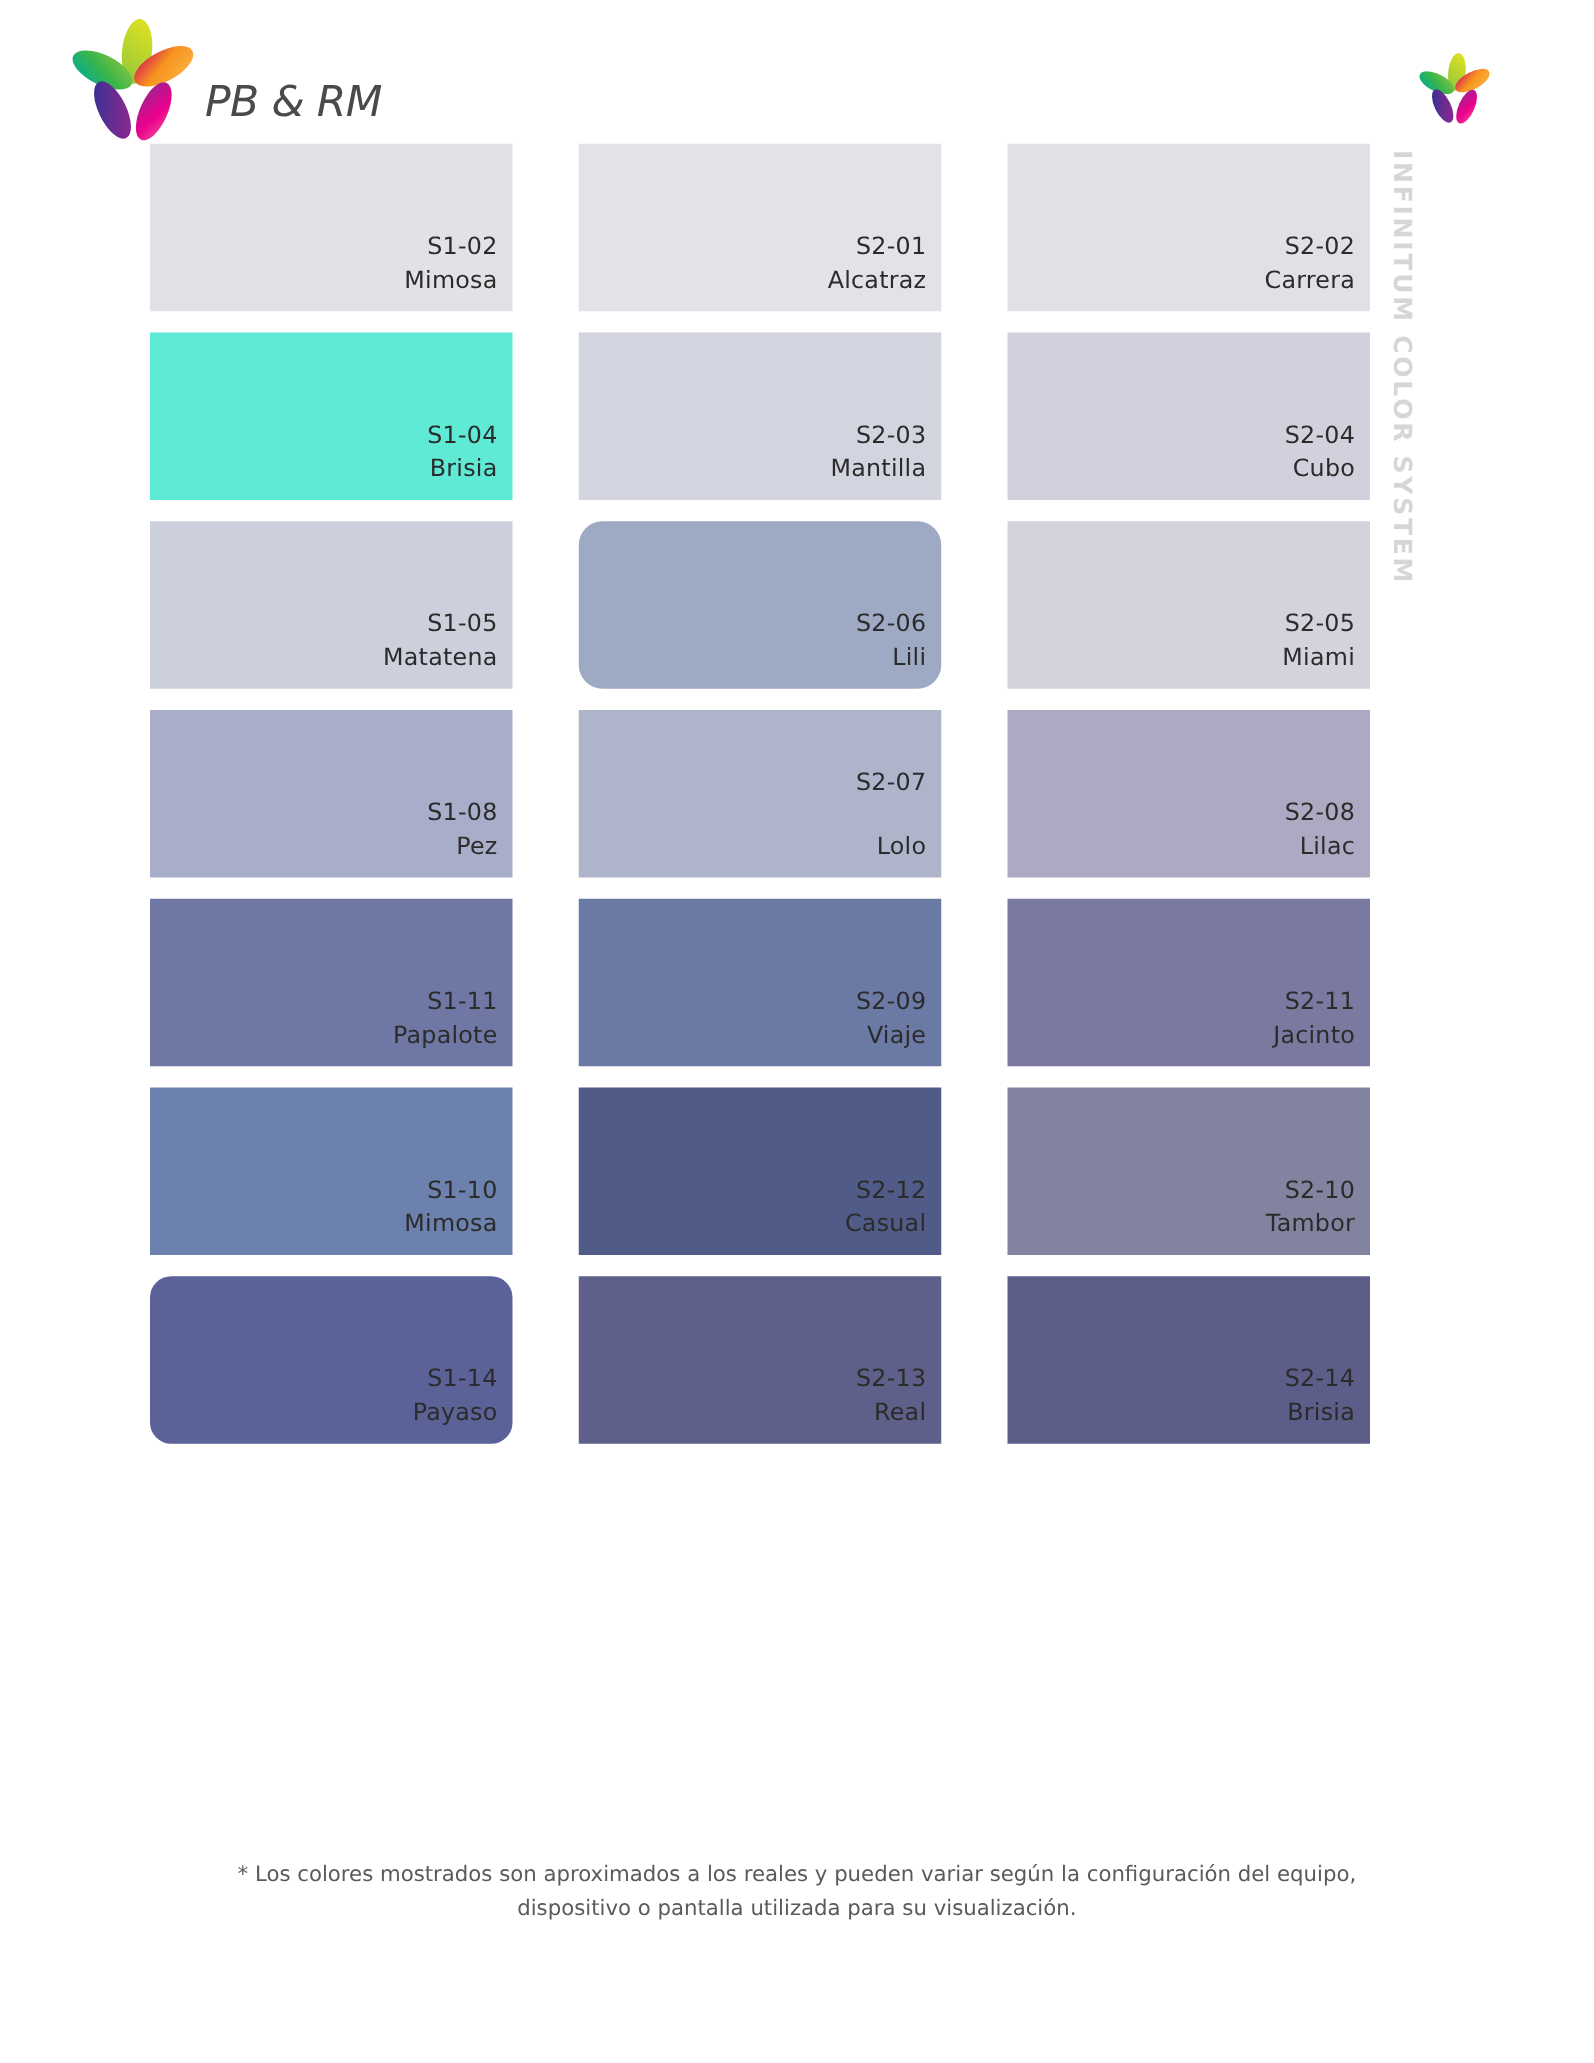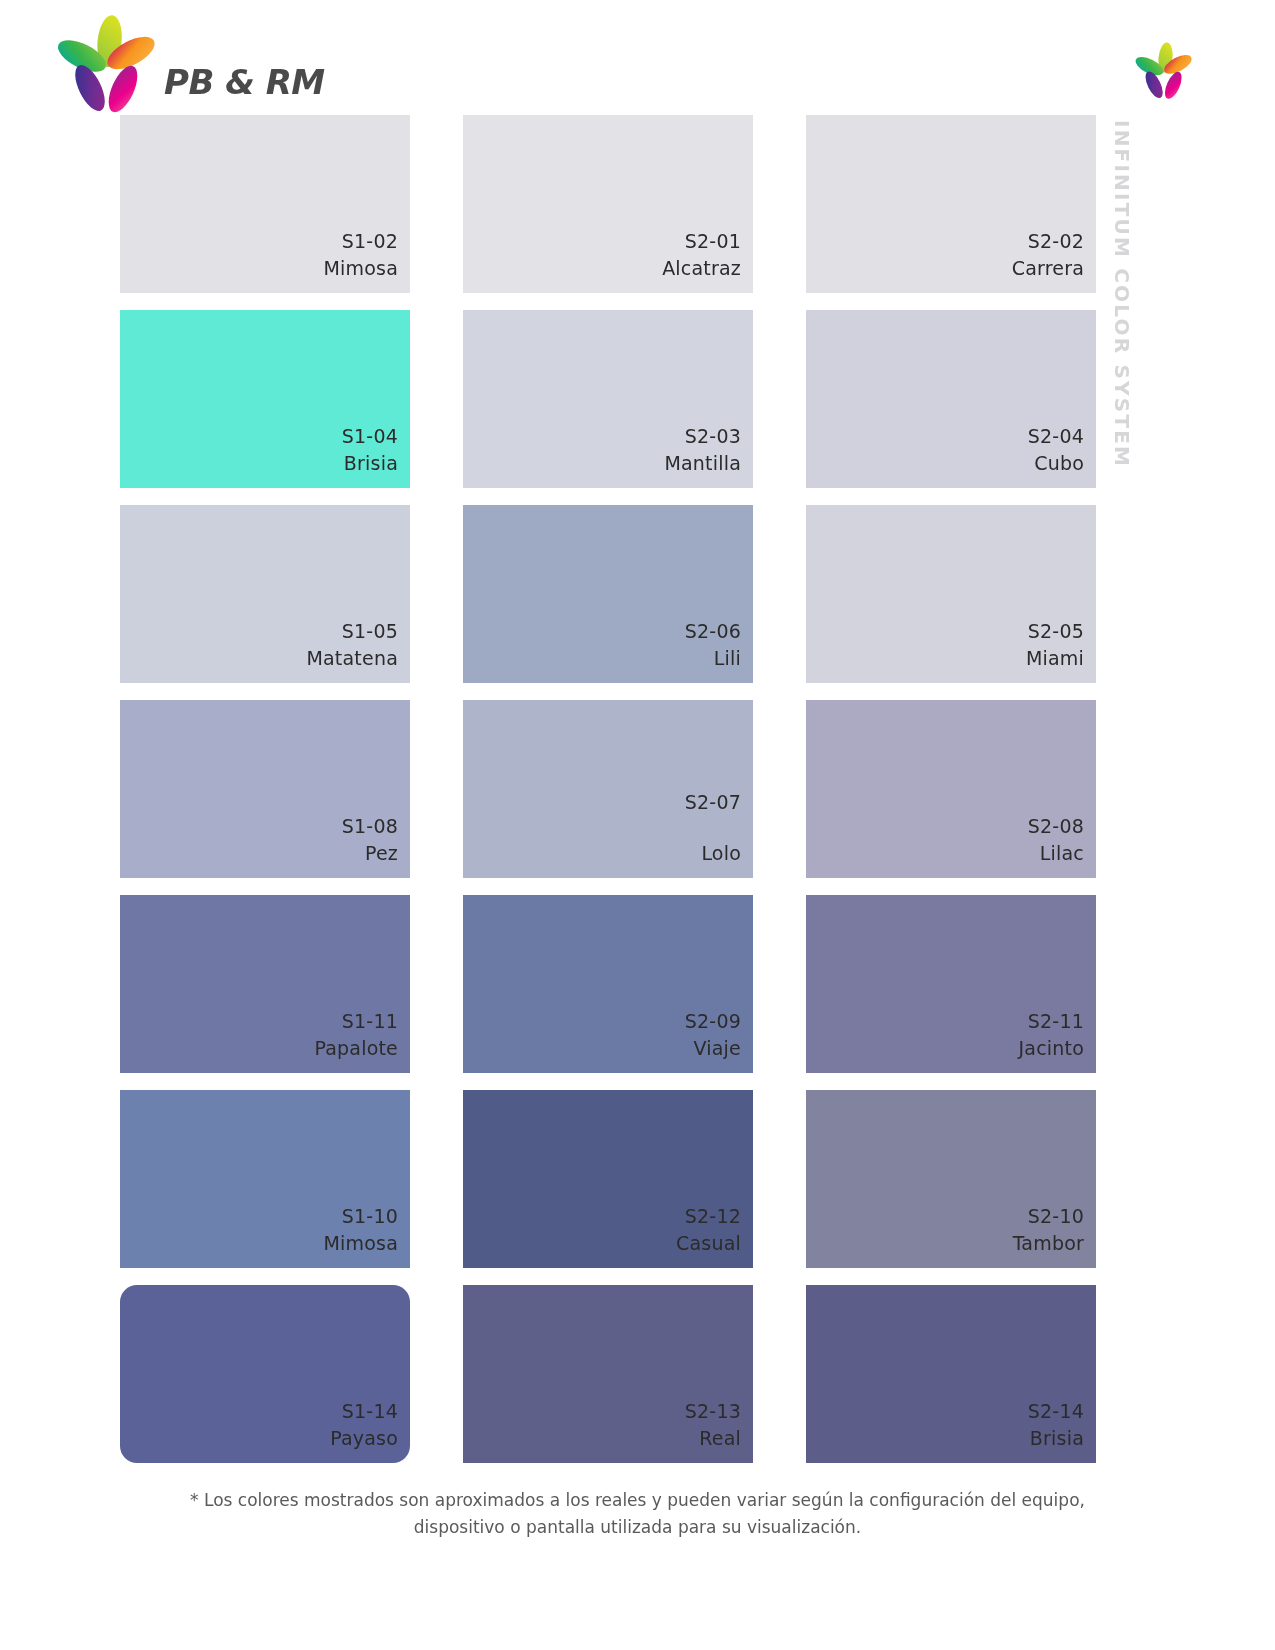--- a/index.html
+++ b/index.html
@@ -23,21 +23,21 @@
     left: 55px;
     top: 14px;
     width: 230px;
     height: 100px;
     display: flex;
     align-items: center;
   }
   .brand-mark { width: 105px; height: 100px; flex: 0 0 auto; }
   .brand-text {
     font-family: "DejaVu Sans", sans-serif;
-    font-weight: bold;
+    font-weight: normal;
     font-style: italic;
     font-size: 34px;
     color: #4a4a4a;
     letter-spacing: -0.5px;
     margin-left: 4px;
     white-space: nowrap;
     margin-top: 36px;
   }
 
   .corner-mark {
@@ -80,21 +80,21 @@
     left: 120px;
     top: 115px;
     width: 972px;
     display: grid;
     grid-template-columns: 290px 290px 290px;
     column-gap: 53px;
     row-gap: 17px;
   }
   .swatch {
     position: relative;
-    height: 178px;
+    height: 134px;
     display: flex;
     flex-direction: column;
     align-items: flex-end;
     justify-content: flex-end;
     padding: 0 12px 10px 0;
   }
   .swatch-code {
     font-family: "DejaVu Sans", sans-serif;
     font-size: 19px;
     color: #2b2b2b;
@@ -204,21 +204,21 @@
         <div class="swatch-name">Mantilla</div>
       </div>
       <div class="swatch" style="background: rgb(209, 209, 221);">
         <div class="swatch-code">S2-04</div>
         <div class="swatch-name">Cubo</div>
       </div>
       <div class="swatch" style="background: rgb(204, 208, 221);">
         <div class="swatch-code">S1-05</div>
         <div class="swatch-name">Matatena</div>
       </div>
-      <div class="swatch" style="background: rgb(158, 169, 195);">
+      <div class="swatch" style="background: rgb(158, 169, 195); border-radius: 19px;">
         <div class="swatch-code">S2-06</div>
         <div class="swatch-name">Lili</div>
       </div>
       <div class="swatch" style="background: rgb(211, 211, 222);">
         <div class="swatch-code">S2-05</div>
         <div class="swatch-name">Miami</div>
       </div>
       <div class="swatch" style="background: rgb(168, 173, 201);">
         <div class="swatch-code">S1-08</div>
         <div class="swatch-name">Pez</div>

